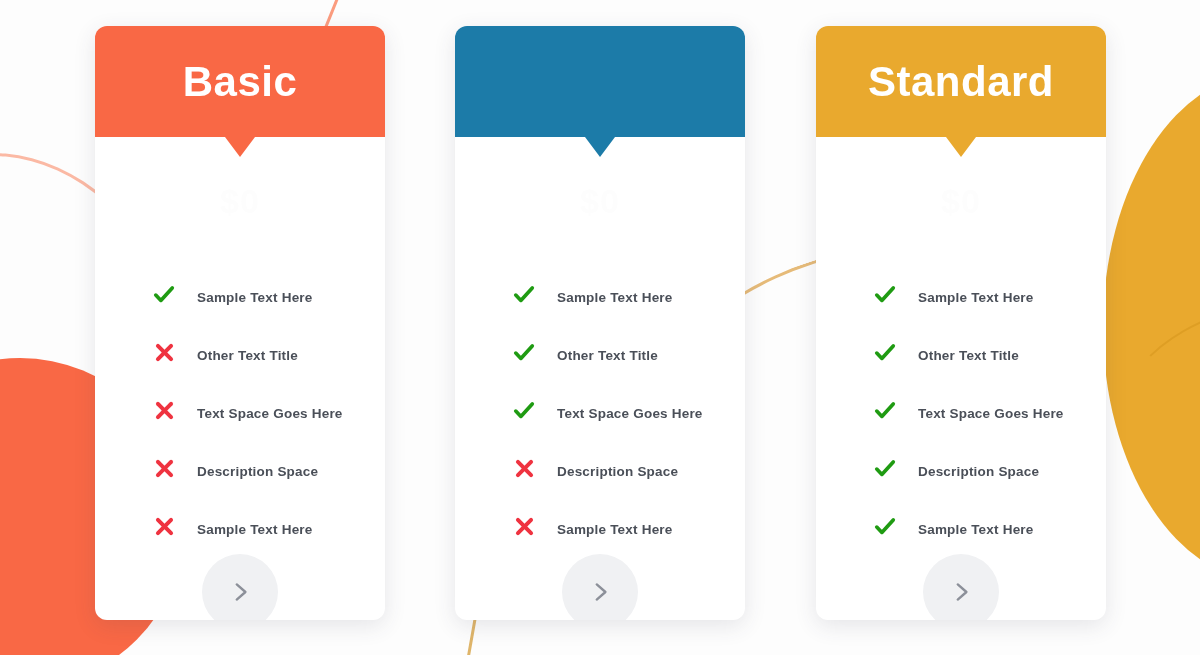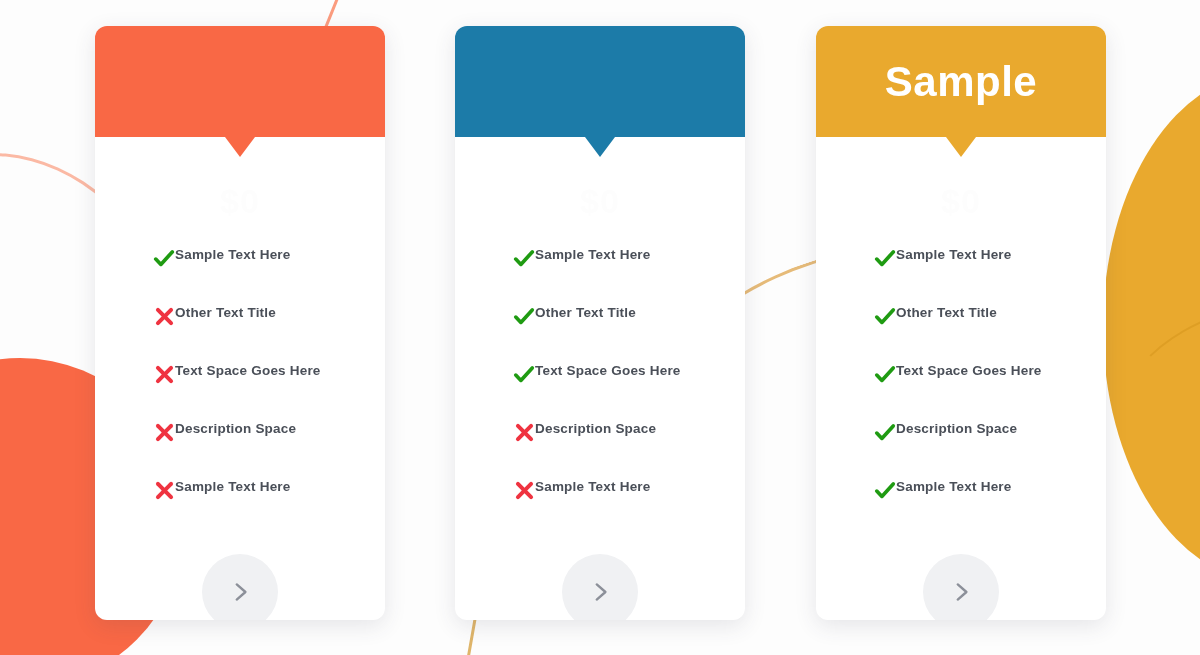--- a/index.html
+++ b/index.html
@@ -181,22 +181,23 @@
   }
 
   .feature-list {
     flex: 1 1 auto;
     padding: 0 0 0 58px;
     list-style: none;
   }
 
   .feature-item {
     display: flex;
-    align-items: flex-start;
+    align-items: flex-end;
     height: 58px;
+    gap: 22px;
   }
 
   .feature-icon {
     width: 22px;
     height: 22px;
     flex: 0 0 22px;
     display: flex;
     align-items: center;
     justify-content: center;
   }
@@ -243,20 +244,21 @@
     <div class="arc-salmon-left"></div>
     <div class="line-salmon-top"></div>
     <div class="arc-amber-mid"></div>
     <div class="arc-amber-bottom"></div>
     <div class="arc-amber-inner"></div>
   </div>
 
   <div class="cards" id="cards-root">
       <div class="card basic">
         <div class="card-header" style="background: rgb(249, 104, 69); color: rgb(249, 104, 69);">
+          <div class="card-title">Basic</div>
           <div class="notch"></div>
         </div>
         <div class="card-price">$0</div>
         <ul class="feature-list">
           <li class="feature-item">
             <span class="feature-icon">
               <svg viewBox="0 0 24 24" width="22" height="22">
                 <path d="M3 13.2 L8.6 19 L21 5.4" fill="none" stroke="#1f9b12" stroke-width="4" stroke-linecap="round" stroke-linejoin="round"></path>
               </svg>
             </span>
@@ -363,21 +365,21 @@
             <span>
               <svg viewBox="0 0 24 24" width="26" height="26">
                 <path d="M9 5 L17 12 L9 19" fill="none" stroke="#8c9099" stroke-width="2.2" stroke-linecap="round" stroke-linejoin="round"></path>
               </svg>
             </span>
           </button>
         </div>
       </div>
       <div class="card premium">
         <div class="card-header" style="background: rgb(233, 169, 46); color: rgb(233, 169, 46);">
-          <div class="card-title">Sample</div>
+          <div class="card-title">Standard</div>
           <div class="notch"></div>
         </div>
         <div class="card-price">$0</div>
         <ul class="feature-list">
           <li class="feature-item">
             <span class="feature-icon">
               <svg viewBox="0 0 24 24" width="22" height="22">
                 <path d="M3 13.2 L8.6 19 L21 5.4" fill="none" stroke="#1f9b12" stroke-width="4" stroke-linecap="round" stroke-linejoin="round"></path>
               </svg>
             </span>

